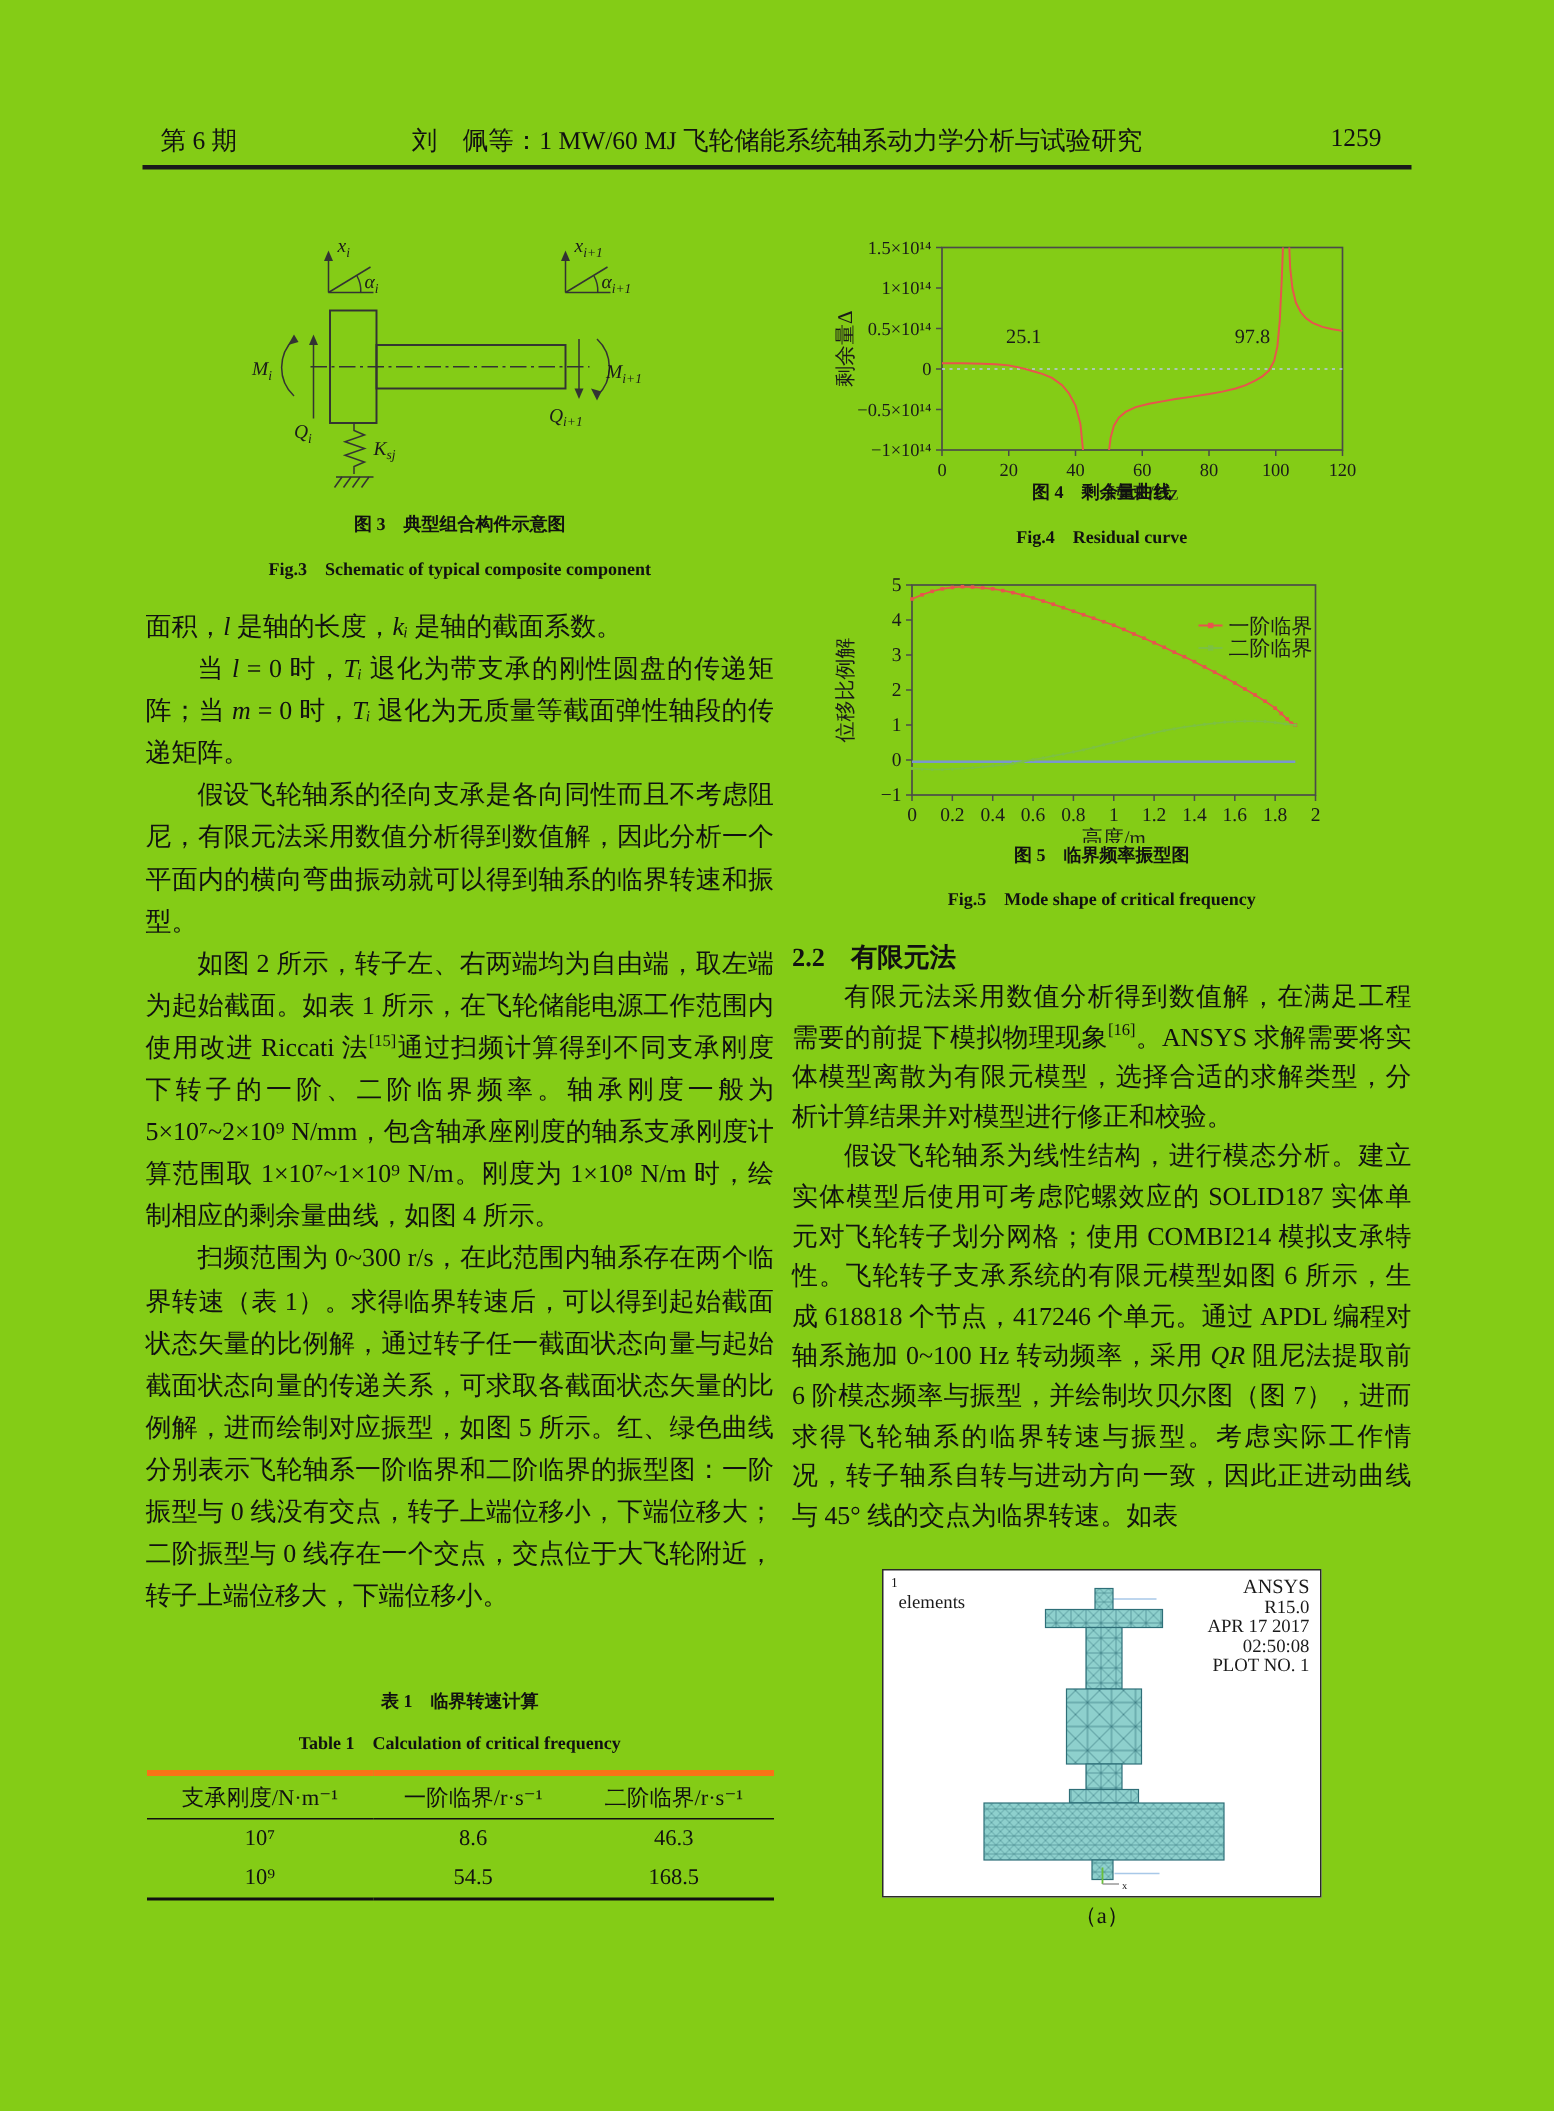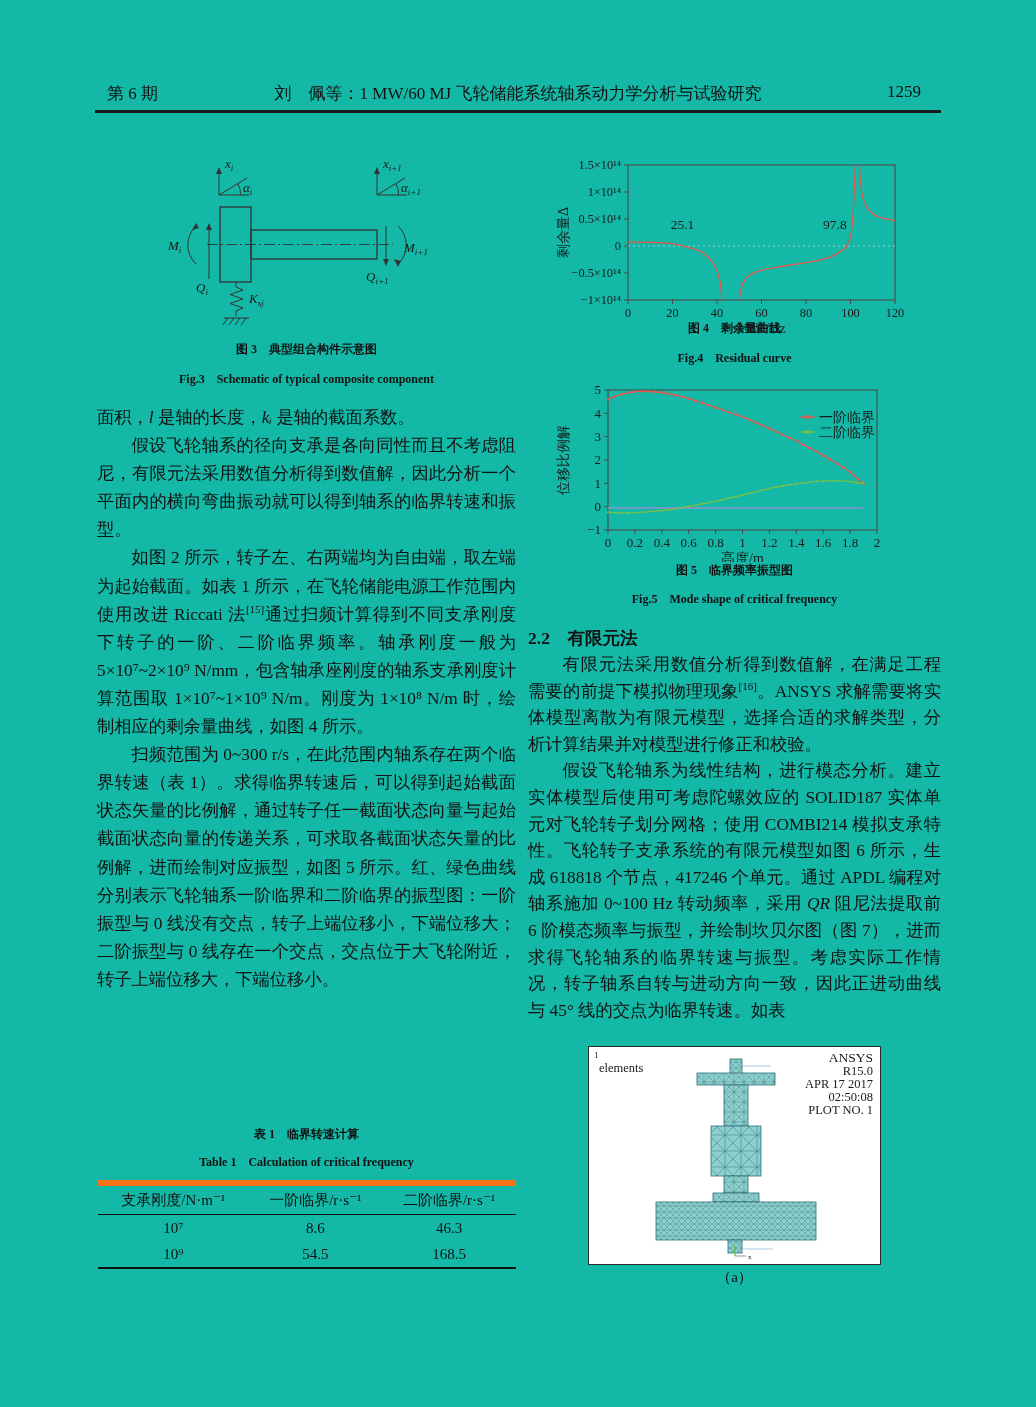--- a/index.html
+++ b/index.html
@@ -1,34 +1,34 @@
 <!DOCTYPE html>
 <html><head>
 <meta charset="utf-8">
 <style>
   html,body{margin:0;padding:0;background:#fff;}
-  .page{position:relative;width:1036px;height:1407px;background:#14b8a6;overflow:hidden;
+  .page{position:relative;width:1036px;height:1407px;background:#84cc16;overflow:hidden;
         font-family:"Liberation Serif","DejaVu Serif",serif;color:#111;}
   .hdr{position:absolute;left:95px;top:79px;width:846px;height:31px;border-bottom:3px solid #1a1a1a;font-size:17px;}
   .hdr .issue{position:absolute;left:12px;top:3px;}
   .hdr .title{position:absolute;left:0;top:3px;width:100%;text-align:center;}
   .hdr .pno{position:absolute;right:20px;top:3px;}
   .cap{position:absolute;text-align:center;font-weight:bold;font-size:12px;}
   .colcap-left{left:97px;width:419px;}
   .colcap-right{left:528px;width:413px;}
   .bodytext{position:absolute;font-size:17.3px;text-align:justify;}
   .bodytext p{margin:0;text-indent:2em;}
   .bodytext p.ni{text-indent:0;}
   .lt{left:97px;top:404px;width:419px;line-height:28.1px;}
   .rt{left:528px;top:652px;width:413px;line-height:26.6px;}
   sup{font-size:11px;line-height:0;}
   .sech{position:absolute;left:528px;top:626px;width:413px;font-weight:bold;font-size:17.5px;}
   .tblwrap{position:absolute;left:98px;top:1180px;width:418px;}
   table{width:100%;border-collapse:collapse;font-size:15px;}
-  thead tr{border-top:6px solid #f97316;border-bottom:1.3px solid #111;}
+  thead tr{border-top:4px solid #f97316;border-bottom:1.3px solid #111;}
   tbody tr:last-child{border-bottom:2px solid #111;}
   th,td{text-align:center;font-weight:normal;padding:0;height:26px;}
   th{height:28px;}
   svg text{font-family:"Liberation Serif","DejaVu Serif",serif;fill:#1a1a1a;}
   .figbox{position:absolute;}
   .ansysbox{position:absolute;left:588px;top:1046px;width:293px;height:219px;border:1.5px solid #2a2a2a;background:#fff;box-sizing:border-box;}
 </style>
 </head>
 <body>
 
@@ -90,20 +90,21 @@
         <text x="236" y="139"><tspan>Q</tspan><tspan dy="3" font-size="9">i+1</tspan></text>
         <text x="119" y="161"><tspan>K</tspan><tspan dy="3" font-size="9">sj</tspan></text>
       </g>
     </svg>
   </div>
   <div class="cap colcap-left" style="top:341px;">图 3　典型组合构件示意图</div>
   <div class="cap colcap-left" style="top:371px;">Fig.3　Schematic of typical composite component</div>
 
   <div class="bodytext lt">
     <p class="ni"><span>面积，</span><i>l</i><span> 是轴的长度，</span><i>kᵢ</i><span> 是轴的截面系数。</span></p>
+    <p><span>当 </span><i>l</i><span> = 0 时，</span><i>Tᵢ</i><span> 退化为带支承的刚性圆盘的传递矩阵；当 </span><i>m</i><span> = 0 时，</span><i>Tᵢ</i><span> 退化为无质量等截面弹性轴段的传递矩阵。</span></p>
     <p><span>假设飞轮轴系的径向支承是各向同性而且不考虑阻尼，有限元法采用数值分析得到数值解，因此分析一个平面内的横向弯曲振动就可以得到轴系的临界转速和振型。</span></p>
     <p><span>如图 2 所示，转子左、右两端均为自由端，取左端为起始截面。如表 1 所示，在飞轮储能电源工作范围内使用改进 Riccati 法</span><sup>[15]</sup><span>通过扫频计算得到不同支承刚度下转子的一阶、二阶临界频率。轴承刚度一般为 5×10⁷~2×10⁹ N/mm，包含轴承座刚度的轴系支承刚度计算范围取 1×10⁷~1×10⁹ N/m。刚度为 1×10⁸ N/m 时，绘制相应的剩余量曲线，如图 4 所示。</span></p>
     <p><span>扫频范围为 0~300 r/s，在此范围内轴系存在两个临界转速（表 1）。求得临界转速后，可以得到起始截面状态矢量的比例解，通过转子任一截面状态向量与起始截面状态向量的传递关系，可求取各截面状态矢量的比例解，进而绘制对应振型，如图 5 所示。红、绿色曲线分别表示飞轮轴系一阶临界和二阶临界的振型图：一阶振型与 0 线没有交点，转子上端位移小，下端位移大；二阶振型与 0 线存在一个交点，交点位于大飞轮附近，转子上端位移大，下端位移小。</span></p>
   </div>
 
   <div class="cap colcap-left" style="top:1126px;">表 1　临界转速计算</div>
   <div class="cap colcap-left" style="top:1154px;">Table 1　Calculation of critical frequency</div>
   <div class="tblwrap">
     <table>
       <thead>

